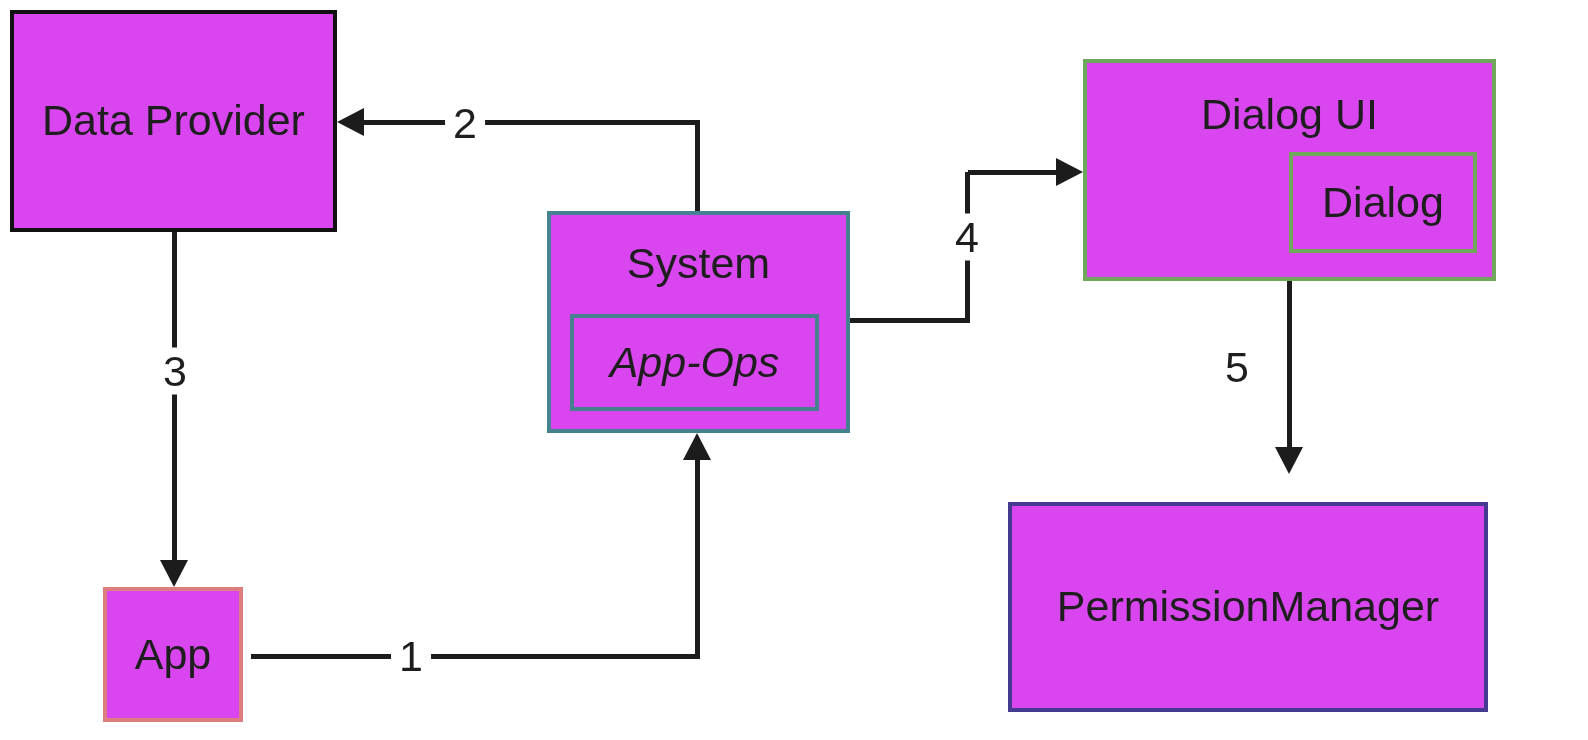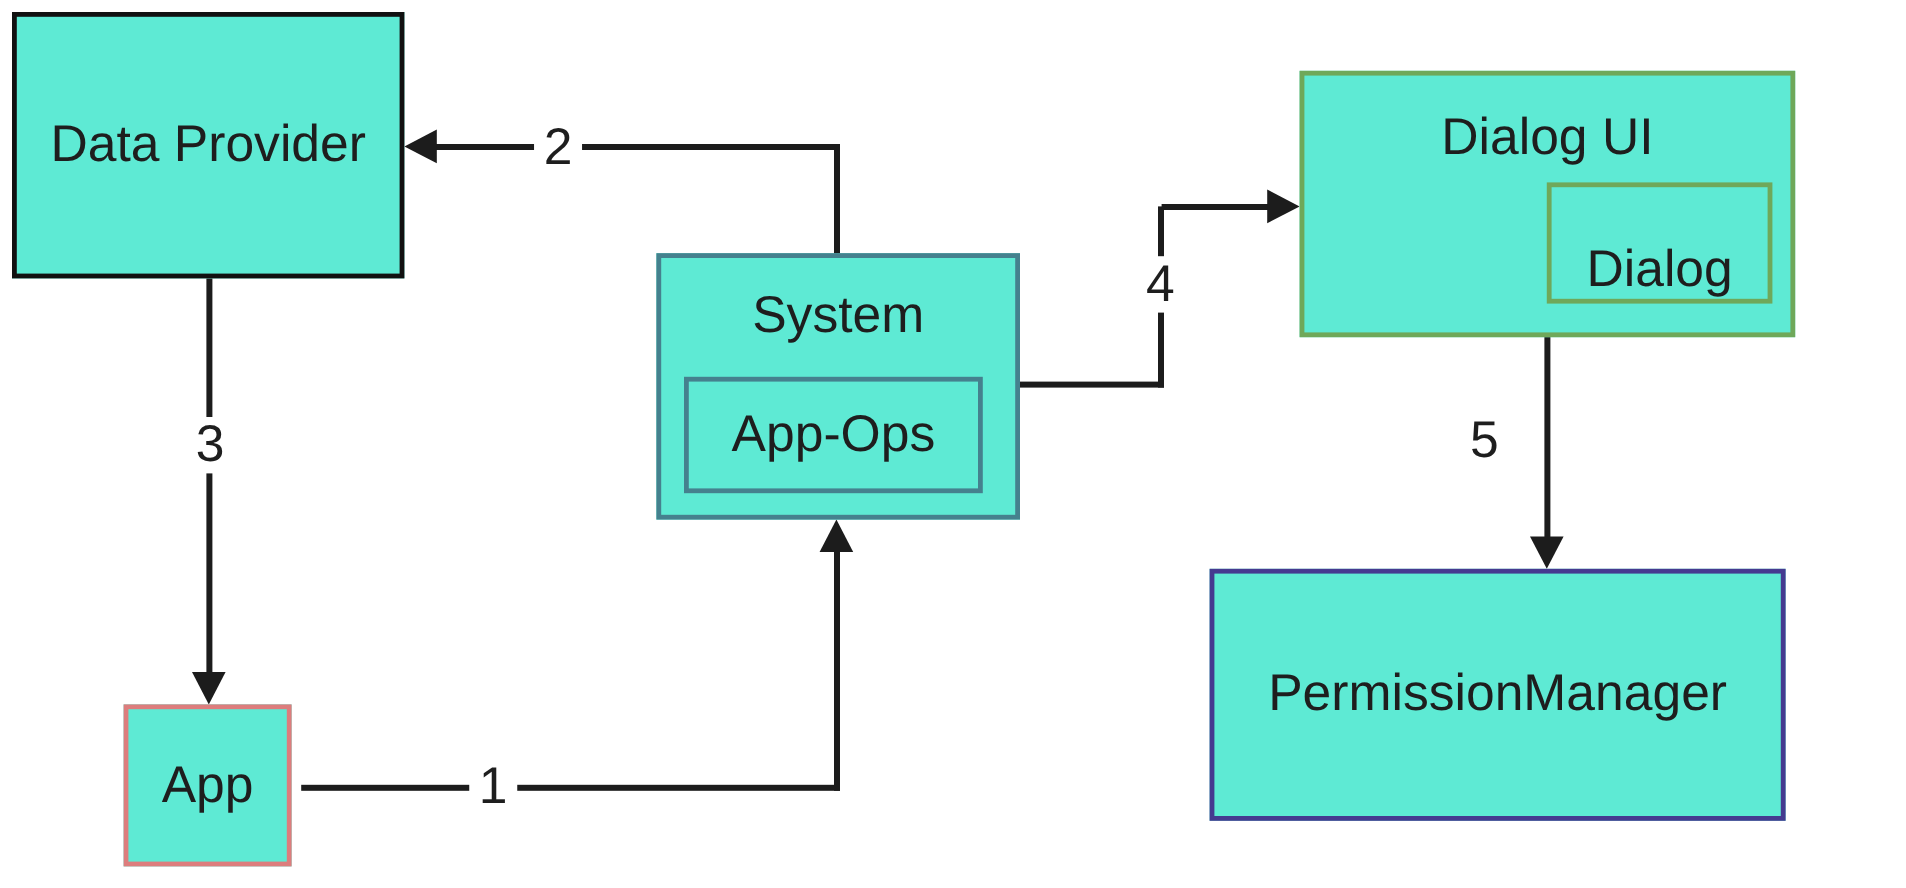--- a/index.html
+++ b/index.html
@@ -13,21 +13,21 @@
     height: 740px;
     background: #ffffff;
     font-family: "Liberation Sans", sans-serif;
     color: #1e1e1e;
     overflow: hidden;
   }
   .node {
     position: absolute;
     box-sizing: border-box;
     border: 4px solid #111;
-    background: #5eead4;
+    background: #d946ef;
     font-size: 43px;
     line-height: 1.15;
     color: #1e1e1e;
   }
   .node.center {
     display: flex;
     align-items: center;
     justify-content: center;
   }
   .node .title {
@@ -110,29 +110,29 @@
   </div>
 
   <div class="node center" id="node-app" style="border-color: rgb(221, 125, 125);">
     <span class="title">App</span>
   </div>
 
   <div class="node" id="node-system" style="border-color: rgb(69, 129, 142);">
     <span class="title">System</span>
   </div>
 
-  <div class="node center" id="node-app-ops" style="border-color: rgb(69, 129, 142);">
+  <div class="node center" id="node-app-ops" style="border-color: rgb(69, 129, 142); font-style: italic;">
     <span class="title">App-Ops</span>
   </div>
 
   <div class="node" id="node-system-ui" style="border-color: rgb(111, 168, 90);">
     <span class="title">Dialog UI</span>
   </div>
 
-  <div class="node center" id="node-dialog" style="border-color: rgb(111, 168, 90); align-items: flex-end;">
+  <div class="node center" id="node-dialog" style="border-color: rgb(111, 168, 90);">
     <span class="title">Dialog</span>
   </div>
 
-  <div class="node center" id="node-permission-manager" style="border-color: rgb(69, 58, 144);">
+  <div class="node center" id="node-permission-manager" style="border-color: rgb(69, 58, 144); margin-top: 28px;">
     <span class="title">PermissionManager</span>
   </div>
 
 </div>
 
 </body></html>

